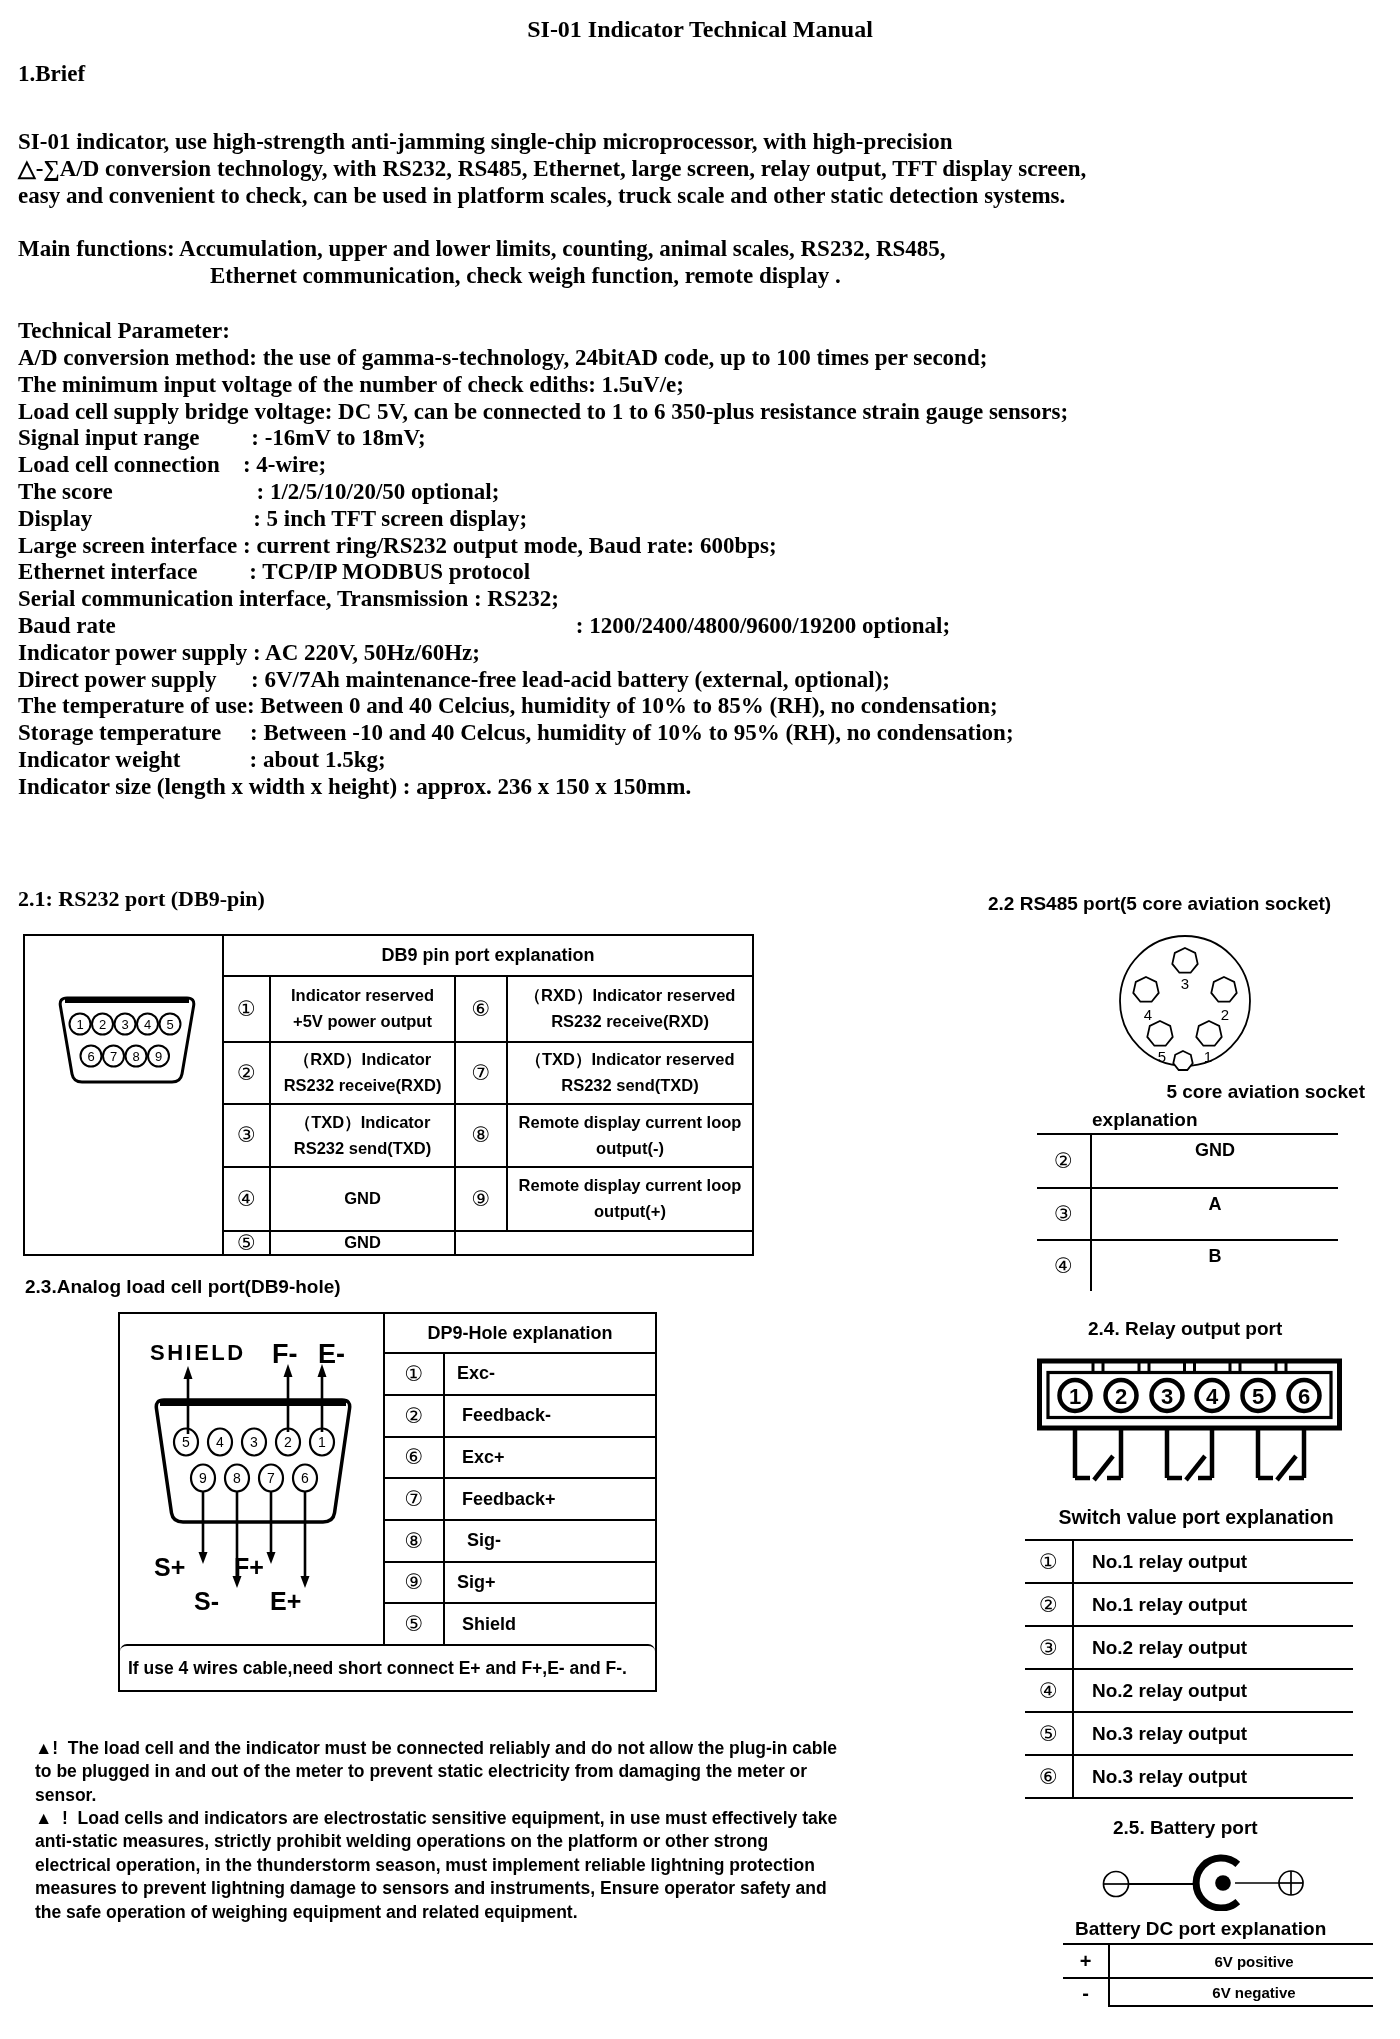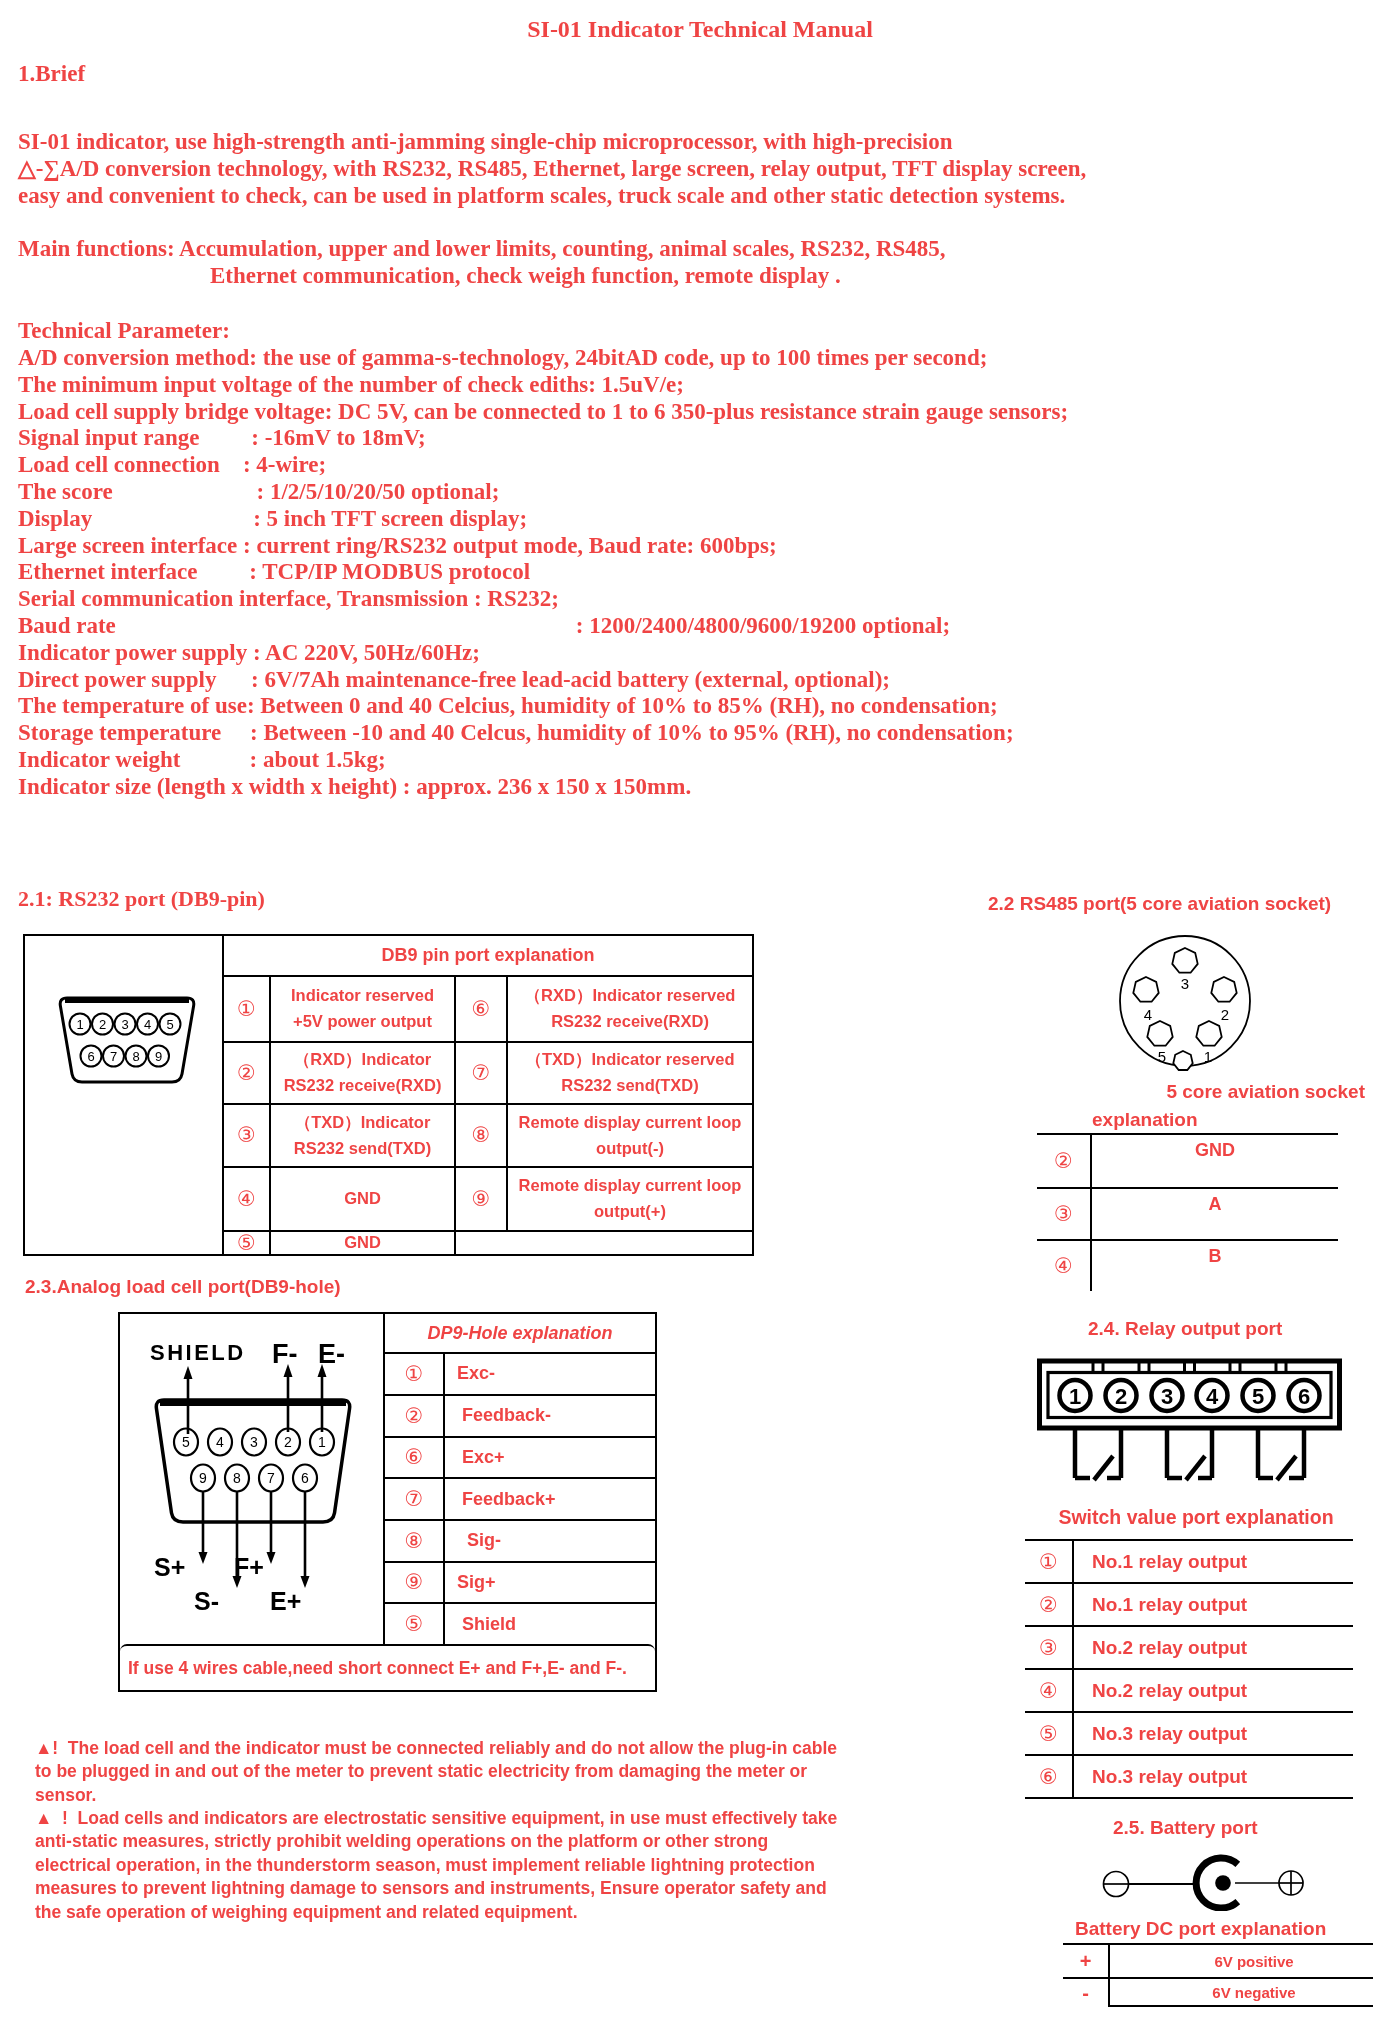--- a/index.html
+++ b/index.html
@@ -1,16 +1,16 @@
 <!DOCTYPE html>
 <html><head>
 <meta charset="utf-8">
 <style>
   html,body{margin:0;padding:0;background:#e8e8e8;}
-  #page{position:relative;width:1400px;height:2039px;background:#ffffff;color:#ef4444;margin:0 auto;overflow:hidden;}
+  #page{position:relative;width:1400px;height:2039px;background:#ffffff;color:#000000;margin:0 auto;overflow:hidden;}
   .abs{position:absolute;}
   .serif{font-family:"Liberation Serif",serif;font-weight:700;}
   .sans{font-family:"Liberation Sans",sans-serif;font-weight:700;}
   .pre{white-space:pre;}
   .circ{font-family:"DejaVu Sans",sans-serif;font-weight:400;}
 
   
   #doc-title{top:16px;left:0;width:100%;text-align:center;font-size:24px;}
   #brief-heading{top:61px;left:18px;font-size:23px;}
   #brief-lines{top:128px;left:18px;font-size:23px;line-height:27px;}
@@ -48,21 +48,21 @@
   .av-row{display:flex;border-top:2px solid #000;}
   .av-row.r0{height:52px;} .av-row.r1{height:50px;} .av-row.r2{height:50px;}
   .av-num{width:53px;border-right:2px solid #000;display:flex;align-items:center;justify-content:center;font-size:21px;}
   .av-val{flex:1;text-align:center;padding-top:5px;font-size:18px;}
 
   
   #lc-table{left:118px;top:1312px;width:535px;border:2px solid #000;display:flex;flex-direction:column;}
   #lc-main{display:flex;height:330px;}
   #lc-diagram-cell{width:263px;border-right:2px solid #000;}
   #lc-right{flex:1;display:flex;flex-direction:column;}
-  #lc-header{height:40px;border-bottom:2px solid #000;display:flex;align-items:center;justify-content:center;font-size:18px;font-style:italic;}
+  #lc-header{height:40px;border-bottom:2px solid #000;display:flex;align-items:center;justify-content:center;font-size:18px;}
   .lc-row{height:41.7px;border-bottom:2px solid #000;display:flex;}
   .lc-row.last{border-bottom:none;}
   .lc-num{width:58px;border-right:2px solid #000;display:flex;align-items:center;justify-content:center;font-size:21px;}
   .lc-val{flex:1;display:flex;align-items:center;padding-left:12px;font-size:18px;white-space:pre;}
   #lc-footer{border-top:2px solid #000;height:44px;display:flex;align-items:center;padding-left:8px;font-size:17.5px;border-radius:7px;}
 
   
   #relay-diagram{left:1037px;top:1358px;}
   #sw-title{top:1506px;left:1035px;width:322px;text-align:center;font-size:19.5px;}
   #sw-table{left:1025px;top:1539px;width:328px;border-top:2px solid #000;}

